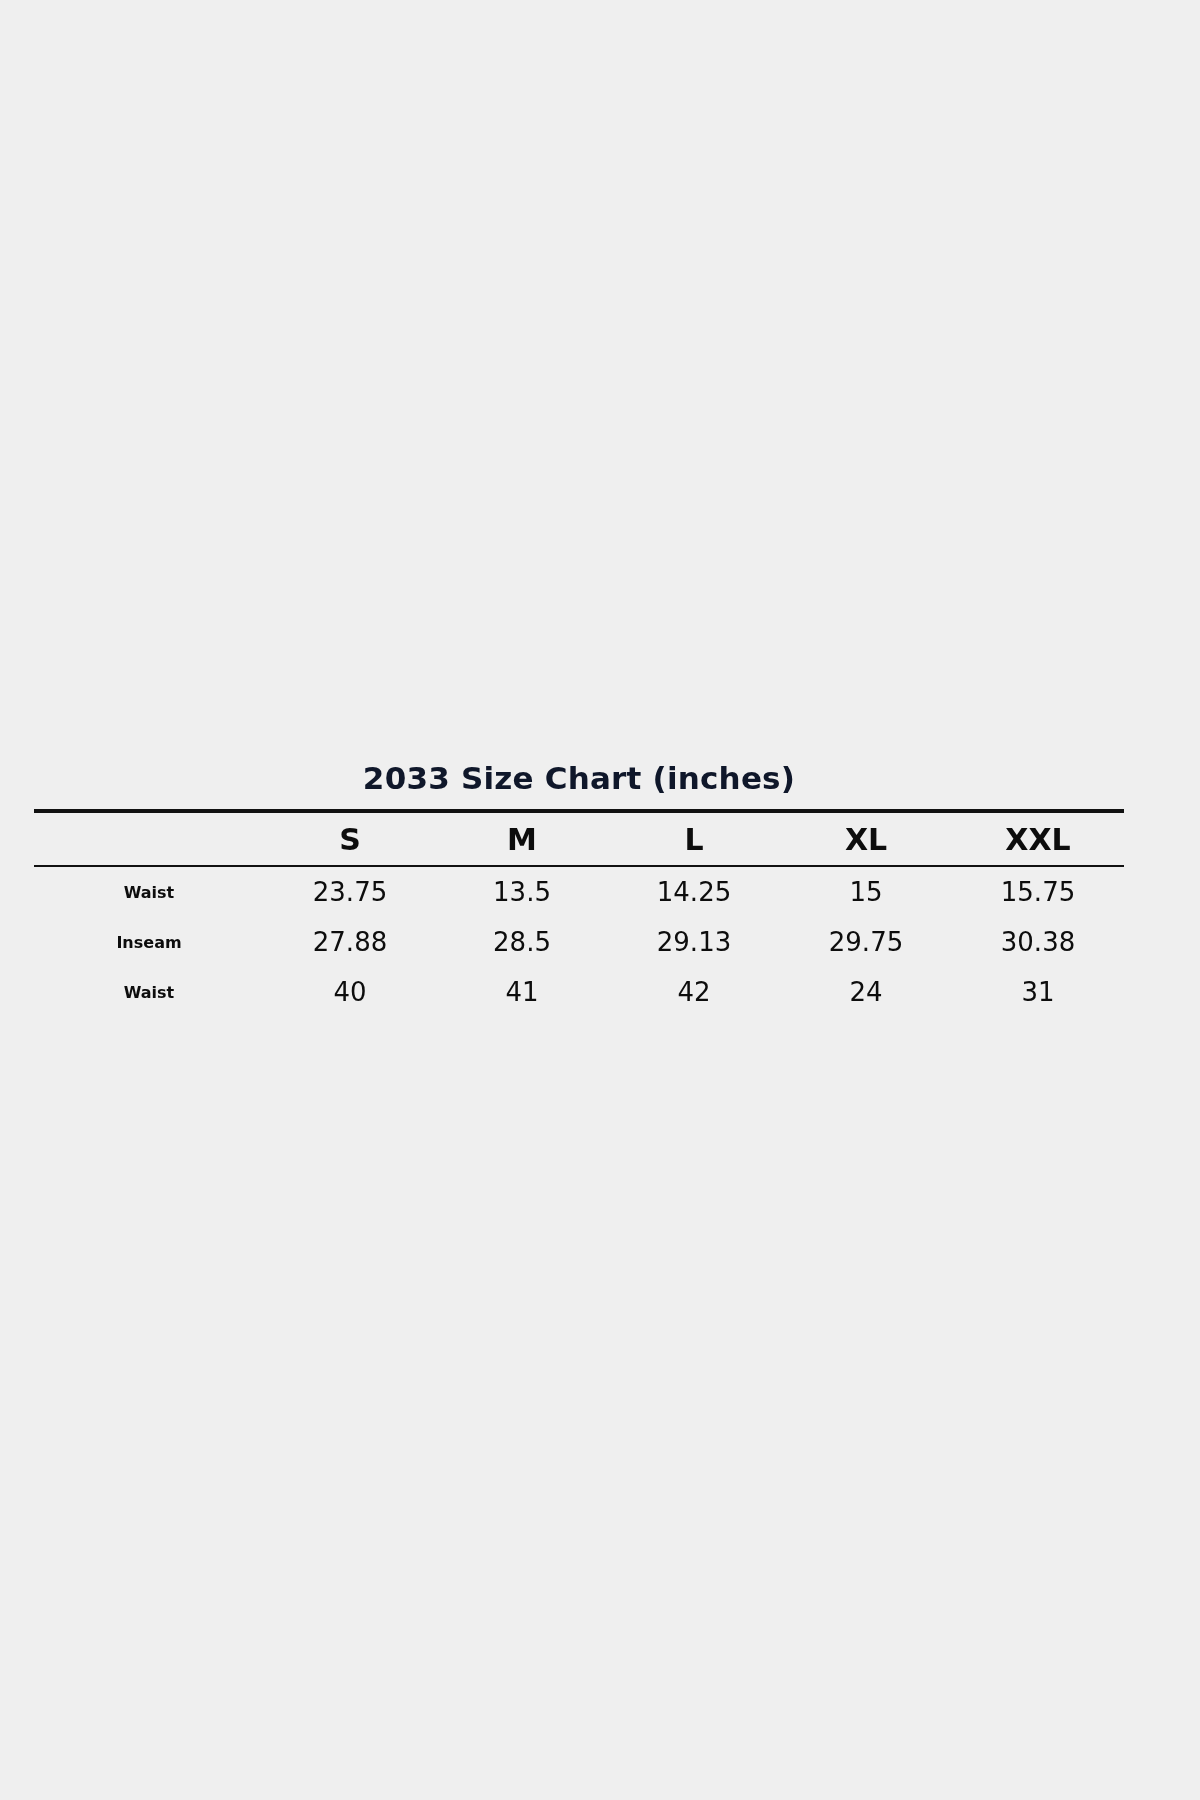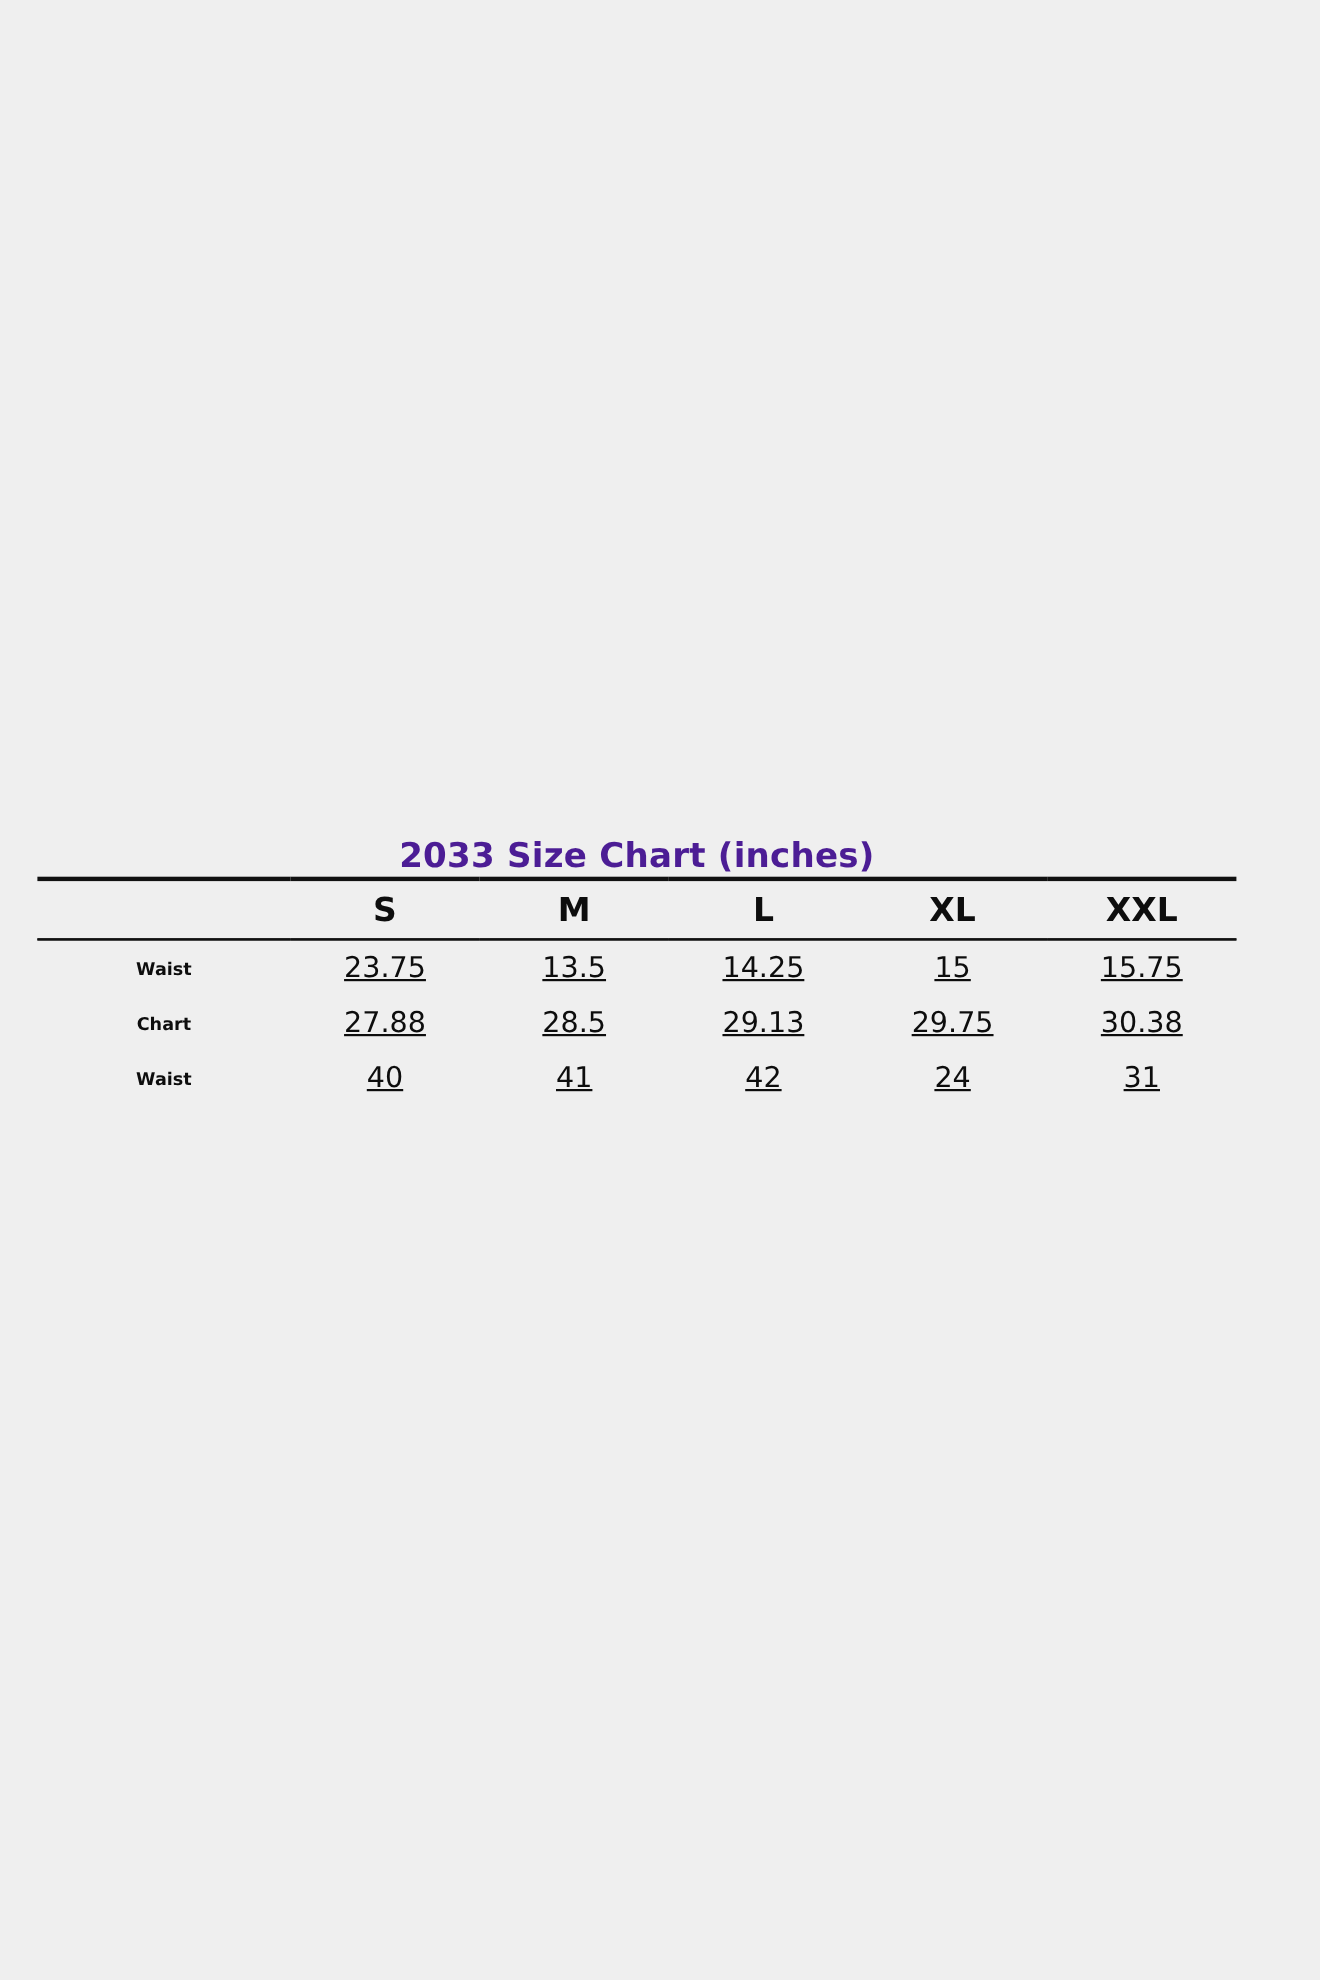--- a/index.html
+++ b/index.html
@@ -23,22 +23,22 @@
     position: absolute;
     left: 34px;
     top: 760px;
     width: 1090px;
   }
   .chart-title {
     text-align: center;
     font-size: 31px;
     font-weight: bold;
     letter-spacing: 0.2px;
-    padding-bottom: 1px;
-    color: #4c1d95;
+    padding-bottom: 13px;
+    color: #0f172a;
   }
   table.size-chart {
     width: 1090px;
     border-collapse: collapse;
     table-layout: fixed;
   }
   table.size-chart thead tr {
     border-top: 4px solid #111111;
     border-bottom: 2px solid #111111;
   }
@@ -64,21 +64,20 @@
     font-size: 16px;
     font-weight: bold;
     height: 50px;
     color: #0d0d0d;
   }
   td.value-cell {
     font-size: 26px;
     font-weight: normal;
     height: 50px;
     color: #0d0d0d;
-    text-decoration: underline;
   }
 </style>
 </head>
 <body>
 
 <div class="page">
   <div class="chart-wrap">
 
     <div class="chart-title">2033 Size Chart (inches)</div>
 
@@ -96,21 +95,21 @@
       <tbody>
         <tr>
           <td class="row-label">Waist</td>
           <td class="value-cell">23.75</td>
           <td class="value-cell">13.5</td>
           <td class="value-cell">14.25</td>
           <td class="value-cell">15</td>
           <td class="value-cell">15.75</td>
         </tr>
         <tr>
-          <td class="row-label">Chart</td>
+          <td class="row-label">Inseam</td>
           <td class="value-cell">27.88</td>
           <td class="value-cell">28.5</td>
           <td class="value-cell">29.13</td>
           <td class="value-cell">29.75</td>
           <td class="value-cell">30.38</td>
         </tr>
         <tr>
           <td class="row-label">Waist</td>
           <td class="value-cell">40</td>
           <td class="value-cell">41</td>

